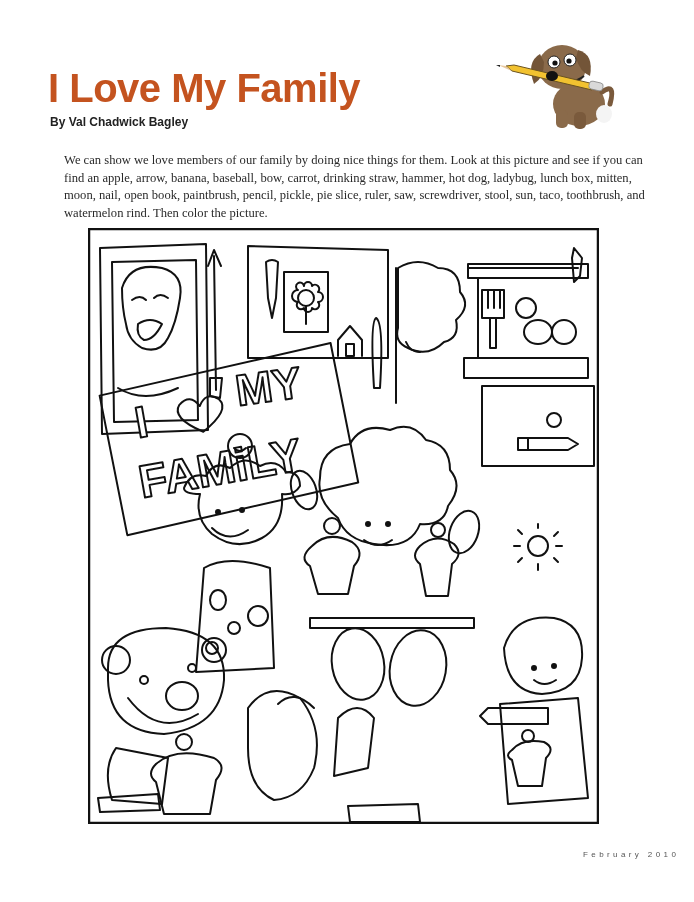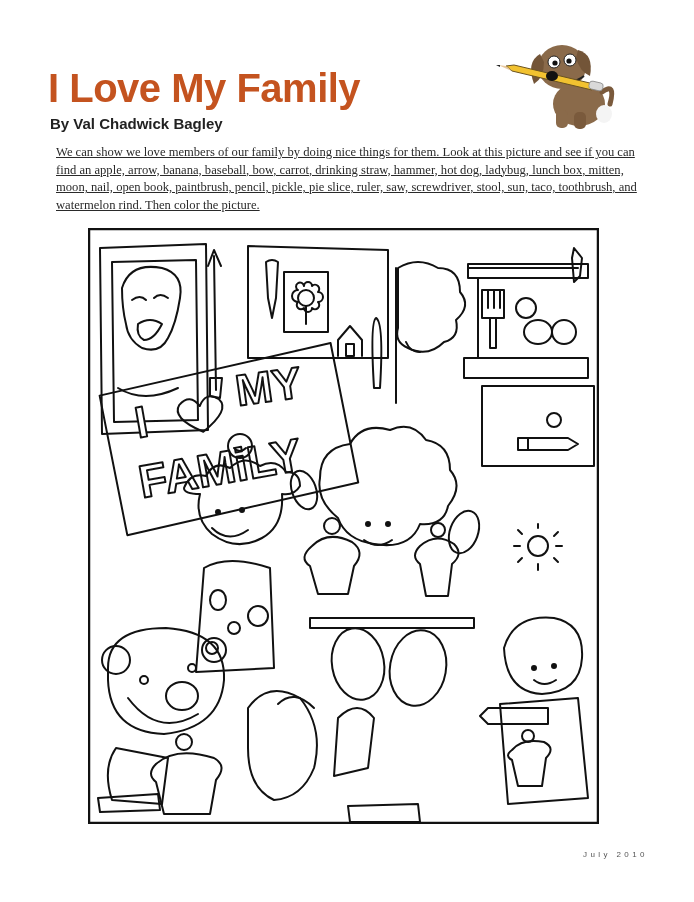--- a/index.html
+++ b/index.html
@@ -1,19 +1,19 @@
 <!DOCTYPE html>
 <html><head>
   <meta charset="utf-8">
   <style>
     html, body { margin: 0; padding: 0; background: #ffffff; }
     body { width: 694px; height: 902px; position: relative; overflow: hidden; font-family: "Liberation Serif", serif; color: #222; }
     .title { position: absolute; left: 48px; top: 68px; font-family: "Liberation Sans", sans-serif; font-size: 40px; font-weight: bold; letter-spacing: -0.5px; margin: 0; line-height: 1; }
-    .byline { position: absolute; left: 50px; top: 115px; font-family: "Liberation Sans", sans-serif; font-size: 15px; font-weight: bold; color: #222; }
-    .intro { position: absolute; left: 48px; top: 136px; width: 600px; font-size: 12.6px; line-height: 17.5px; color: #2a2a2a; margin: 8px; text-decoration: underline; }
+    .byline { position: absolute; left: 50px; top: 115px; font-family: "Liberation Sans", sans-serif; font-size: 12px; font-weight: bold; color: #222; }
+    .intro { position: absolute; left: 48px; top: 136px; width: 600px; font-size: 12.6px; line-height: 17.5px; color: #2a2a2a; margin: 16px; }
     .mascot { position: absolute; left: 494px; top: 32px; width: 135px; height: 100px; }
     .picture { position: absolute; left: 88px; top: 228px; width: 511px; height: 596px; }
     .footer { position: absolute; left: 583px; top: 850px; font-family: "Liberation Sans", sans-serif; font-size: 8px; letter-spacing: 3.4px; color: #555; }
     svg text { font-family: "Liberation Sans", sans-serif; }
   </style>
 </head>
 <body>
 
 <h1 class="title" style="color:#c4531f">I Love My Family</h1>
 <div class="byline">By Val Chadwick Bagley</div>
@@ -210,13 +210,13 @@
     <circle cx="440" cy="508" r="6"></circle>
   </g>
 
   <g>
     <path d="M160 480 Q180 452 212 470 Q236 500 226 540 Q214 570 186 572 Q160 560 160 520 Z"></path>
     <path d="M190 476 Q206 460 226 480"></path>
     <path d="M250 490 Q270 470 286 490 L280 540 L246 548 Z"></path>
   </g>
 </svg>
 
-<div class="footer">July 2010</div>
+<div class="footer">February 2010</div>
 
 </body></html>

